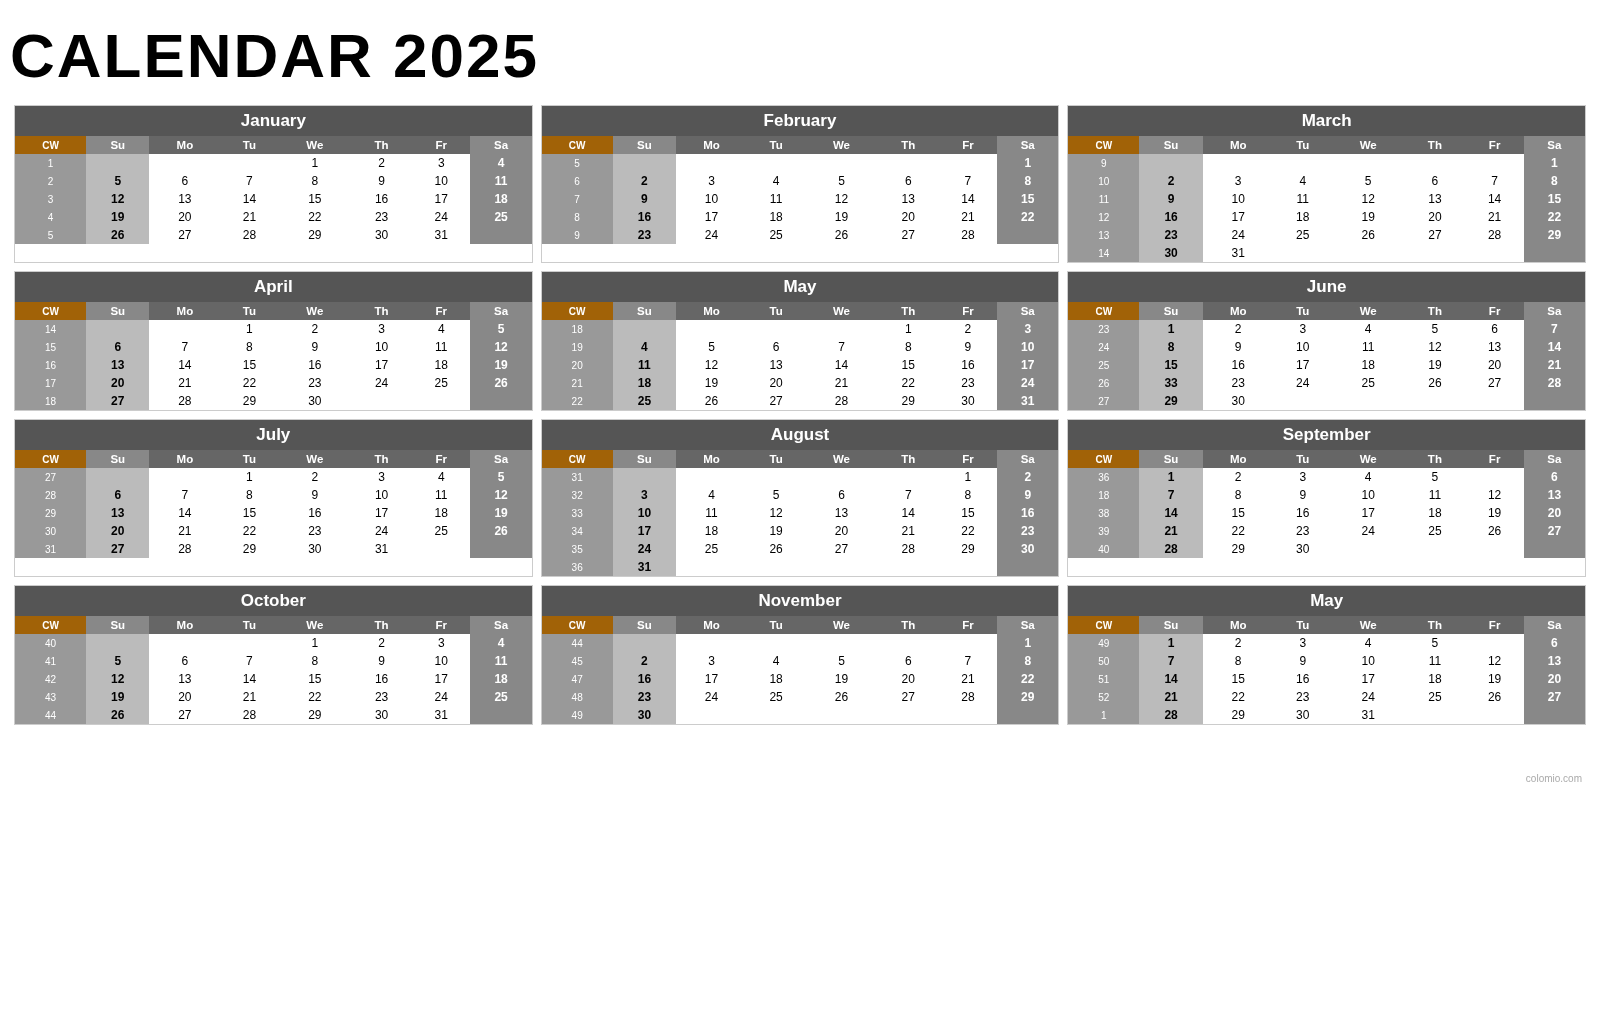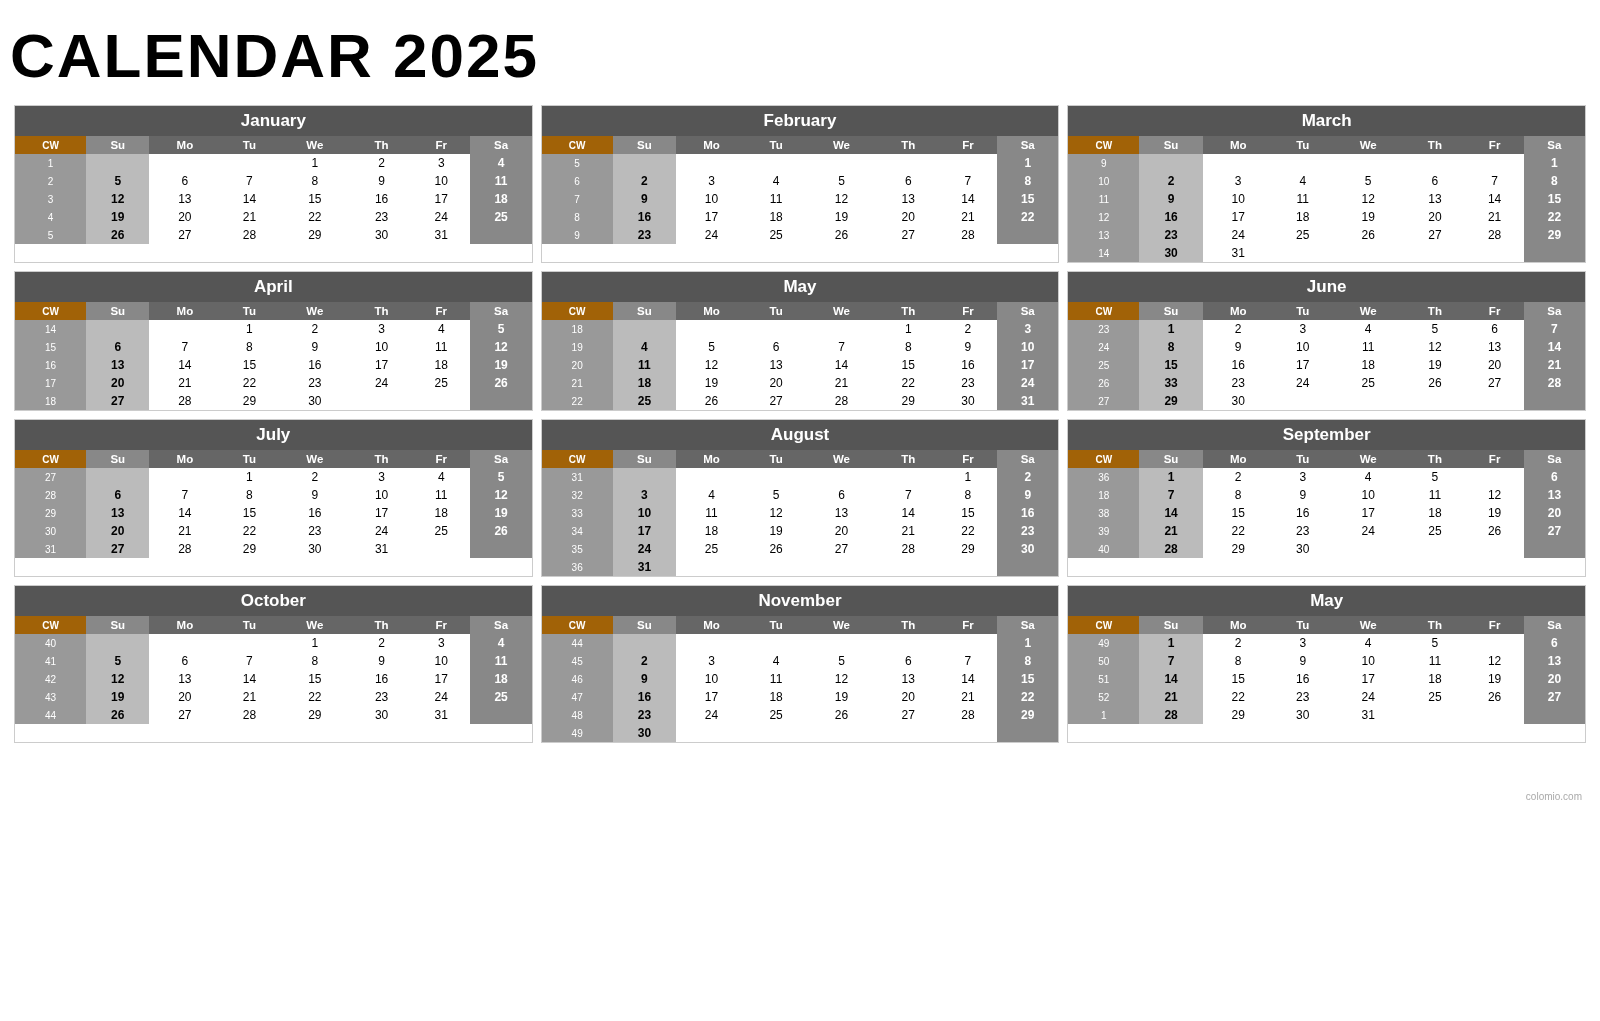--- a/index.html
+++ b/index.html
@@ -843,30 +843,20 @@
             <td class="cw-cell">45</td>
             <td class="sun-cell">2</td>
             <td>3</td>
             <td>4</td>
             <td>5</td>
             <td>6</td>
             <td>7</td>
             <td class="sat-cell">8</td>
           </tr>
           <tr>
-            <td class="cw-cell">46</td>
-            <td class="sun-cell">9</td>
-            <td>10</td>
-            <td>11</td>
-            <td>12</td>
-            <td>13</td>
-            <td>14</td>
-            <td class="sat-cell">15</td>
-          </tr>
-          <tr>
             <td class="cw-cell">47</td>
             <td class="sun-cell">16</td>
             <td>17</td>
             <td>18</td>
             <td>19</td>
             <td>20</td>
             <td>21</td>
             <td class="sat-cell">22</td>
           </tr>
           <tr>

